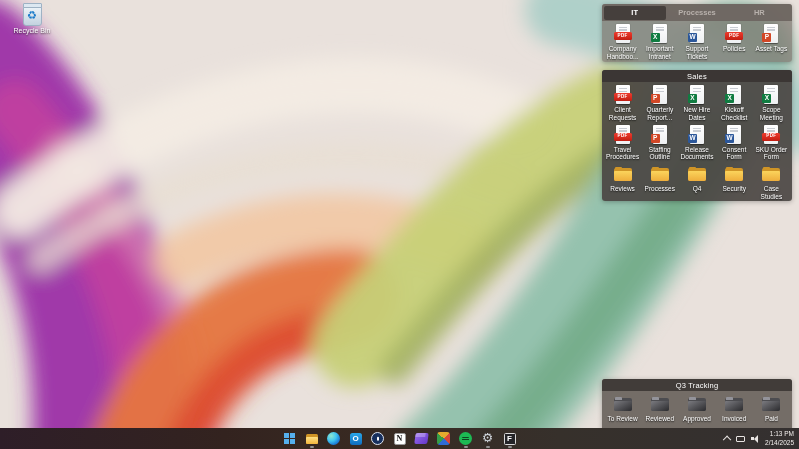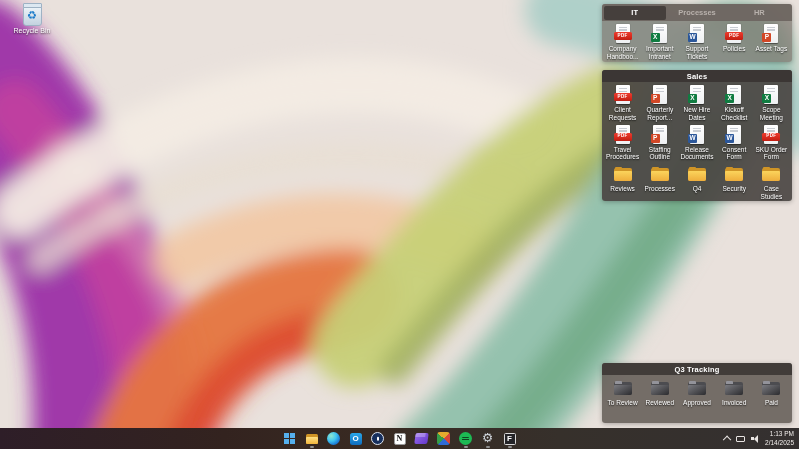--- a/index.html
+++ b/index.html
@@ -16,28 +16,28 @@
        display:flex;align-items:center;justify-content:center}
   .bin::before{content:"";position:absolute;top:-2px;left:-1px;right:-1px;height:2.5px;
        background:#dde8f1;border:0.5px solid #9eb2c4;border-radius:1px}
   .bin .recyc{color:#1779c9;font-size:11px;line-height:1}
   .desk-label{font-size:7px;color:#fff;text-shadow:0 1px 2px rgba(0,0,0,.75);text-align:center}
 
   
   .fence{position:absolute;border-radius:3px;overflow:hidden;box-shadow:0 1px 5px rgba(0,0,0,.28)}
   #fence-it{left:602px;top:4px;width:190px;height:58px;background:rgba(126,117,110,.70)}
   #fence-sales{left:602px;top:70px;width:190px;height:131px;background:rgba(74,69,66,.92)}
-  #fence-q3{left:602px;top:363px;width:190px;height:60px;background:rgba(99,92,86,.88)}
+  #fence-q3{left:602px;top:379px;width:190px;height:60px;background:rgba(99,92,86,.88)}
 
   .fence-tabs{height:14px;background:rgba(110,102,97,.95);display:flex;padding:1.5px}
   .tab{flex:1;display:flex;align-items:center;justify-content:center;font-size:7.5px;
        font-weight:700;color:#b8b1ac;border-radius:2px;cursor:pointer}
   .tab.active{background:#453f3c;color:#fff}
   .fence-header{height:12px;background:rgba(58,53,51,.96);color:#fff;font-size:7.5px;
-       font-weight:700;display:flex;align-items:center;justify-content:center;letter-spacing:.2px}
+       font-weight:400;display:flex;align-items:center;justify-content:center;letter-spacing:.2px}
   #fence-q3 .fence-header{background:rgba(64,58,55,.96)}
 
   .fence-grid{display:grid;grid-template-columns:repeat(5,1fr);padding:3px 2px 4px;row-gap:3px}
   .fence-item{display:flex;flex-direction:column;align-items:center;gap:1px;cursor:pointer}
   .flabel{font-size:6.5px;line-height:1.2;color:#fff;text-align:center;max-width:36px;
           text-shadow:0 1px 1.5px rgba(0,0,0,.8)}
 
   
   .fi{position:relative;width:20px;height:20px;display:block}
   .fi .doc{position:absolute;left:3px;top:0;width:14px;height:19px;border-radius:1px;

